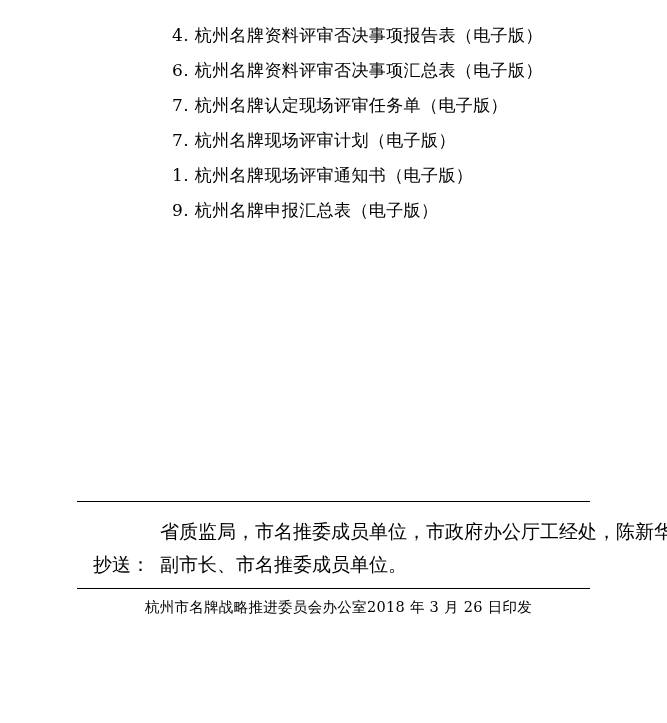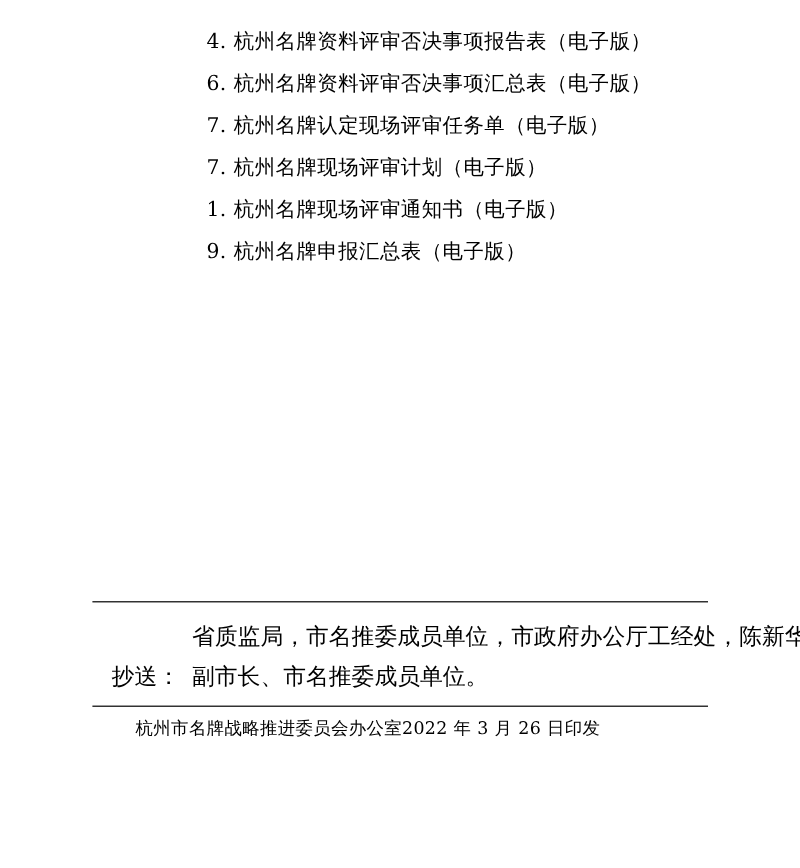--- a/index.html
+++ b/index.html
@@ -67,21 +67,21 @@
     white-space: nowrap;
   }
   .issuer-rule {
     border: 0;
     border-top: 1px solid #000;
     margin: 8px 0 9px 0;
     width: 100%;
   }
   .issuer-row {
     display: flex;
-    justify-content: flex-start;
+    justify-content: center;
     font-size: 14.5px;
     padding: 0 26px 0 36px;
     letter-spacing: 0.3px;
   }
   .issuer-row span {
     white-space: nowrap;
   }
 </style>
 </head>
 <body>
@@ -105,17 +105,17 @@
       <div class="cc-text">
         <div>省质监局，市名推委成员单位，市政府办公厅工经处，陈新华</div>
         <div>副市长、市名推委成员单位。</div>
       </div>
     </div>
 
     <hr class="issuer-rule">
 
     <div class="issuer-row">
       <span>杭州市名牌战略推进委员会办公室</span>
-      <span>2022 年 3 月 26 日印发</span>
+      <span>2018 年 3 月 26 日印发</span>
     </div>
   </div>
 
 </div>
 
 </body></html>

